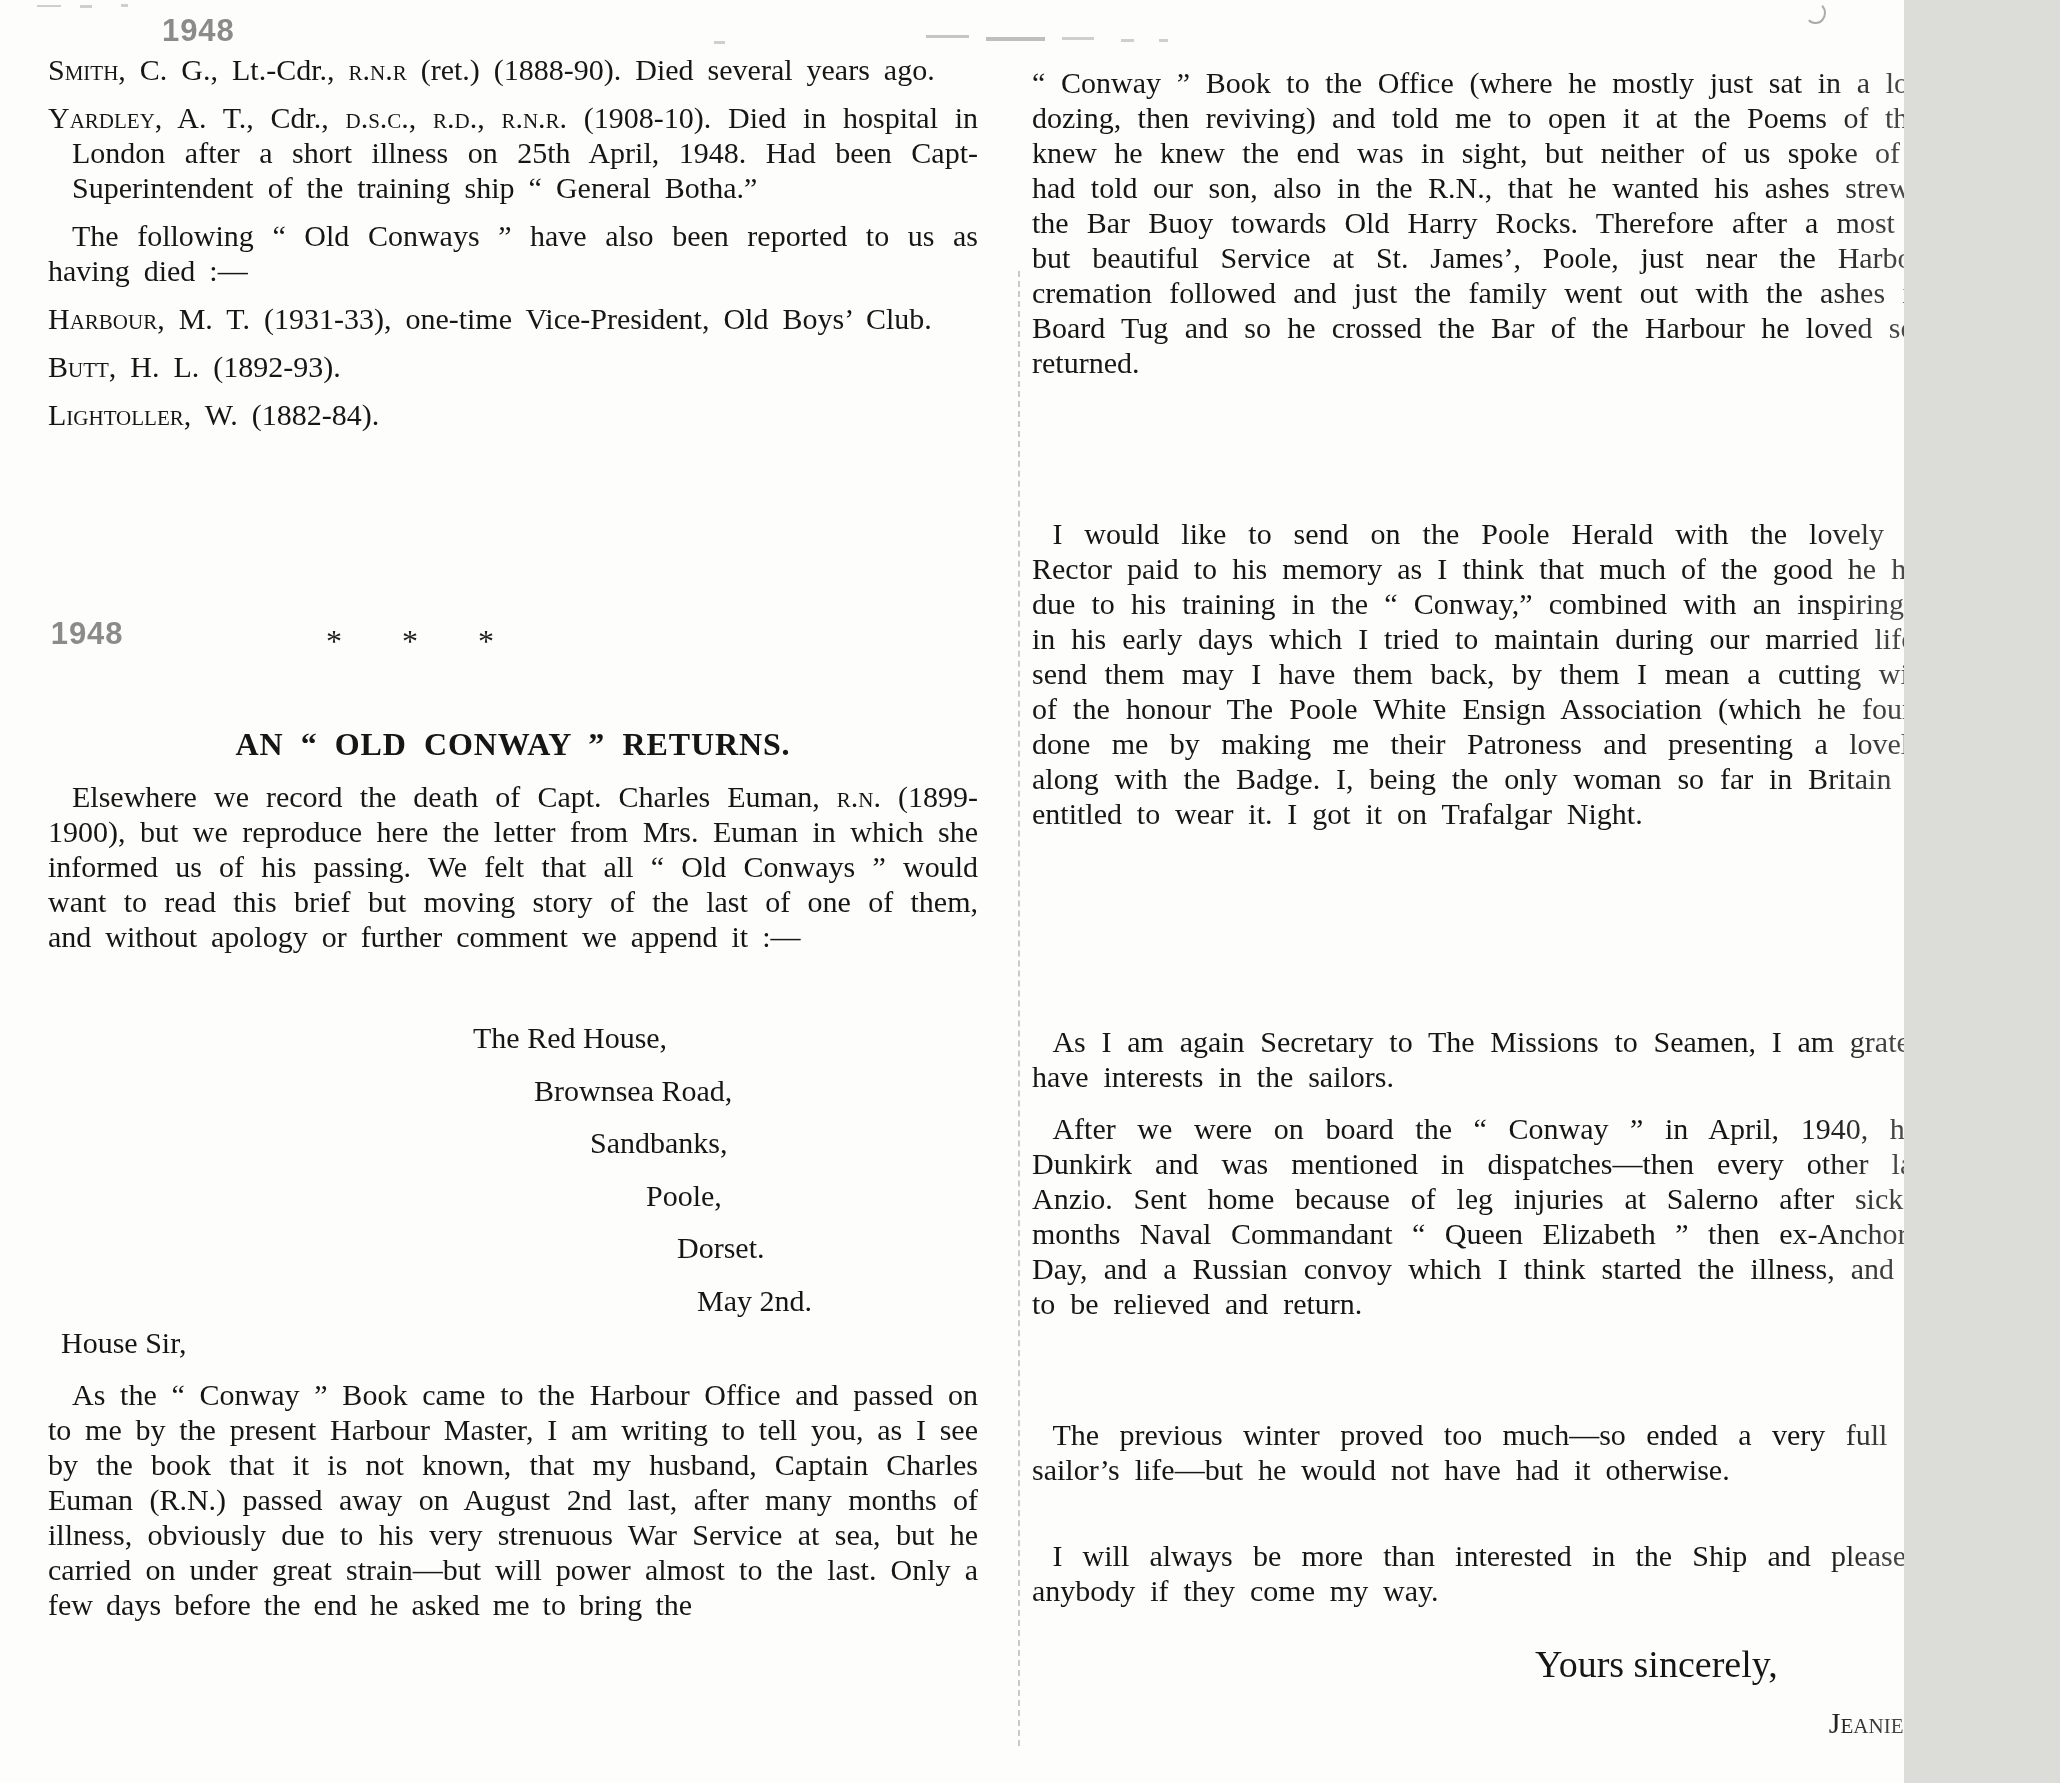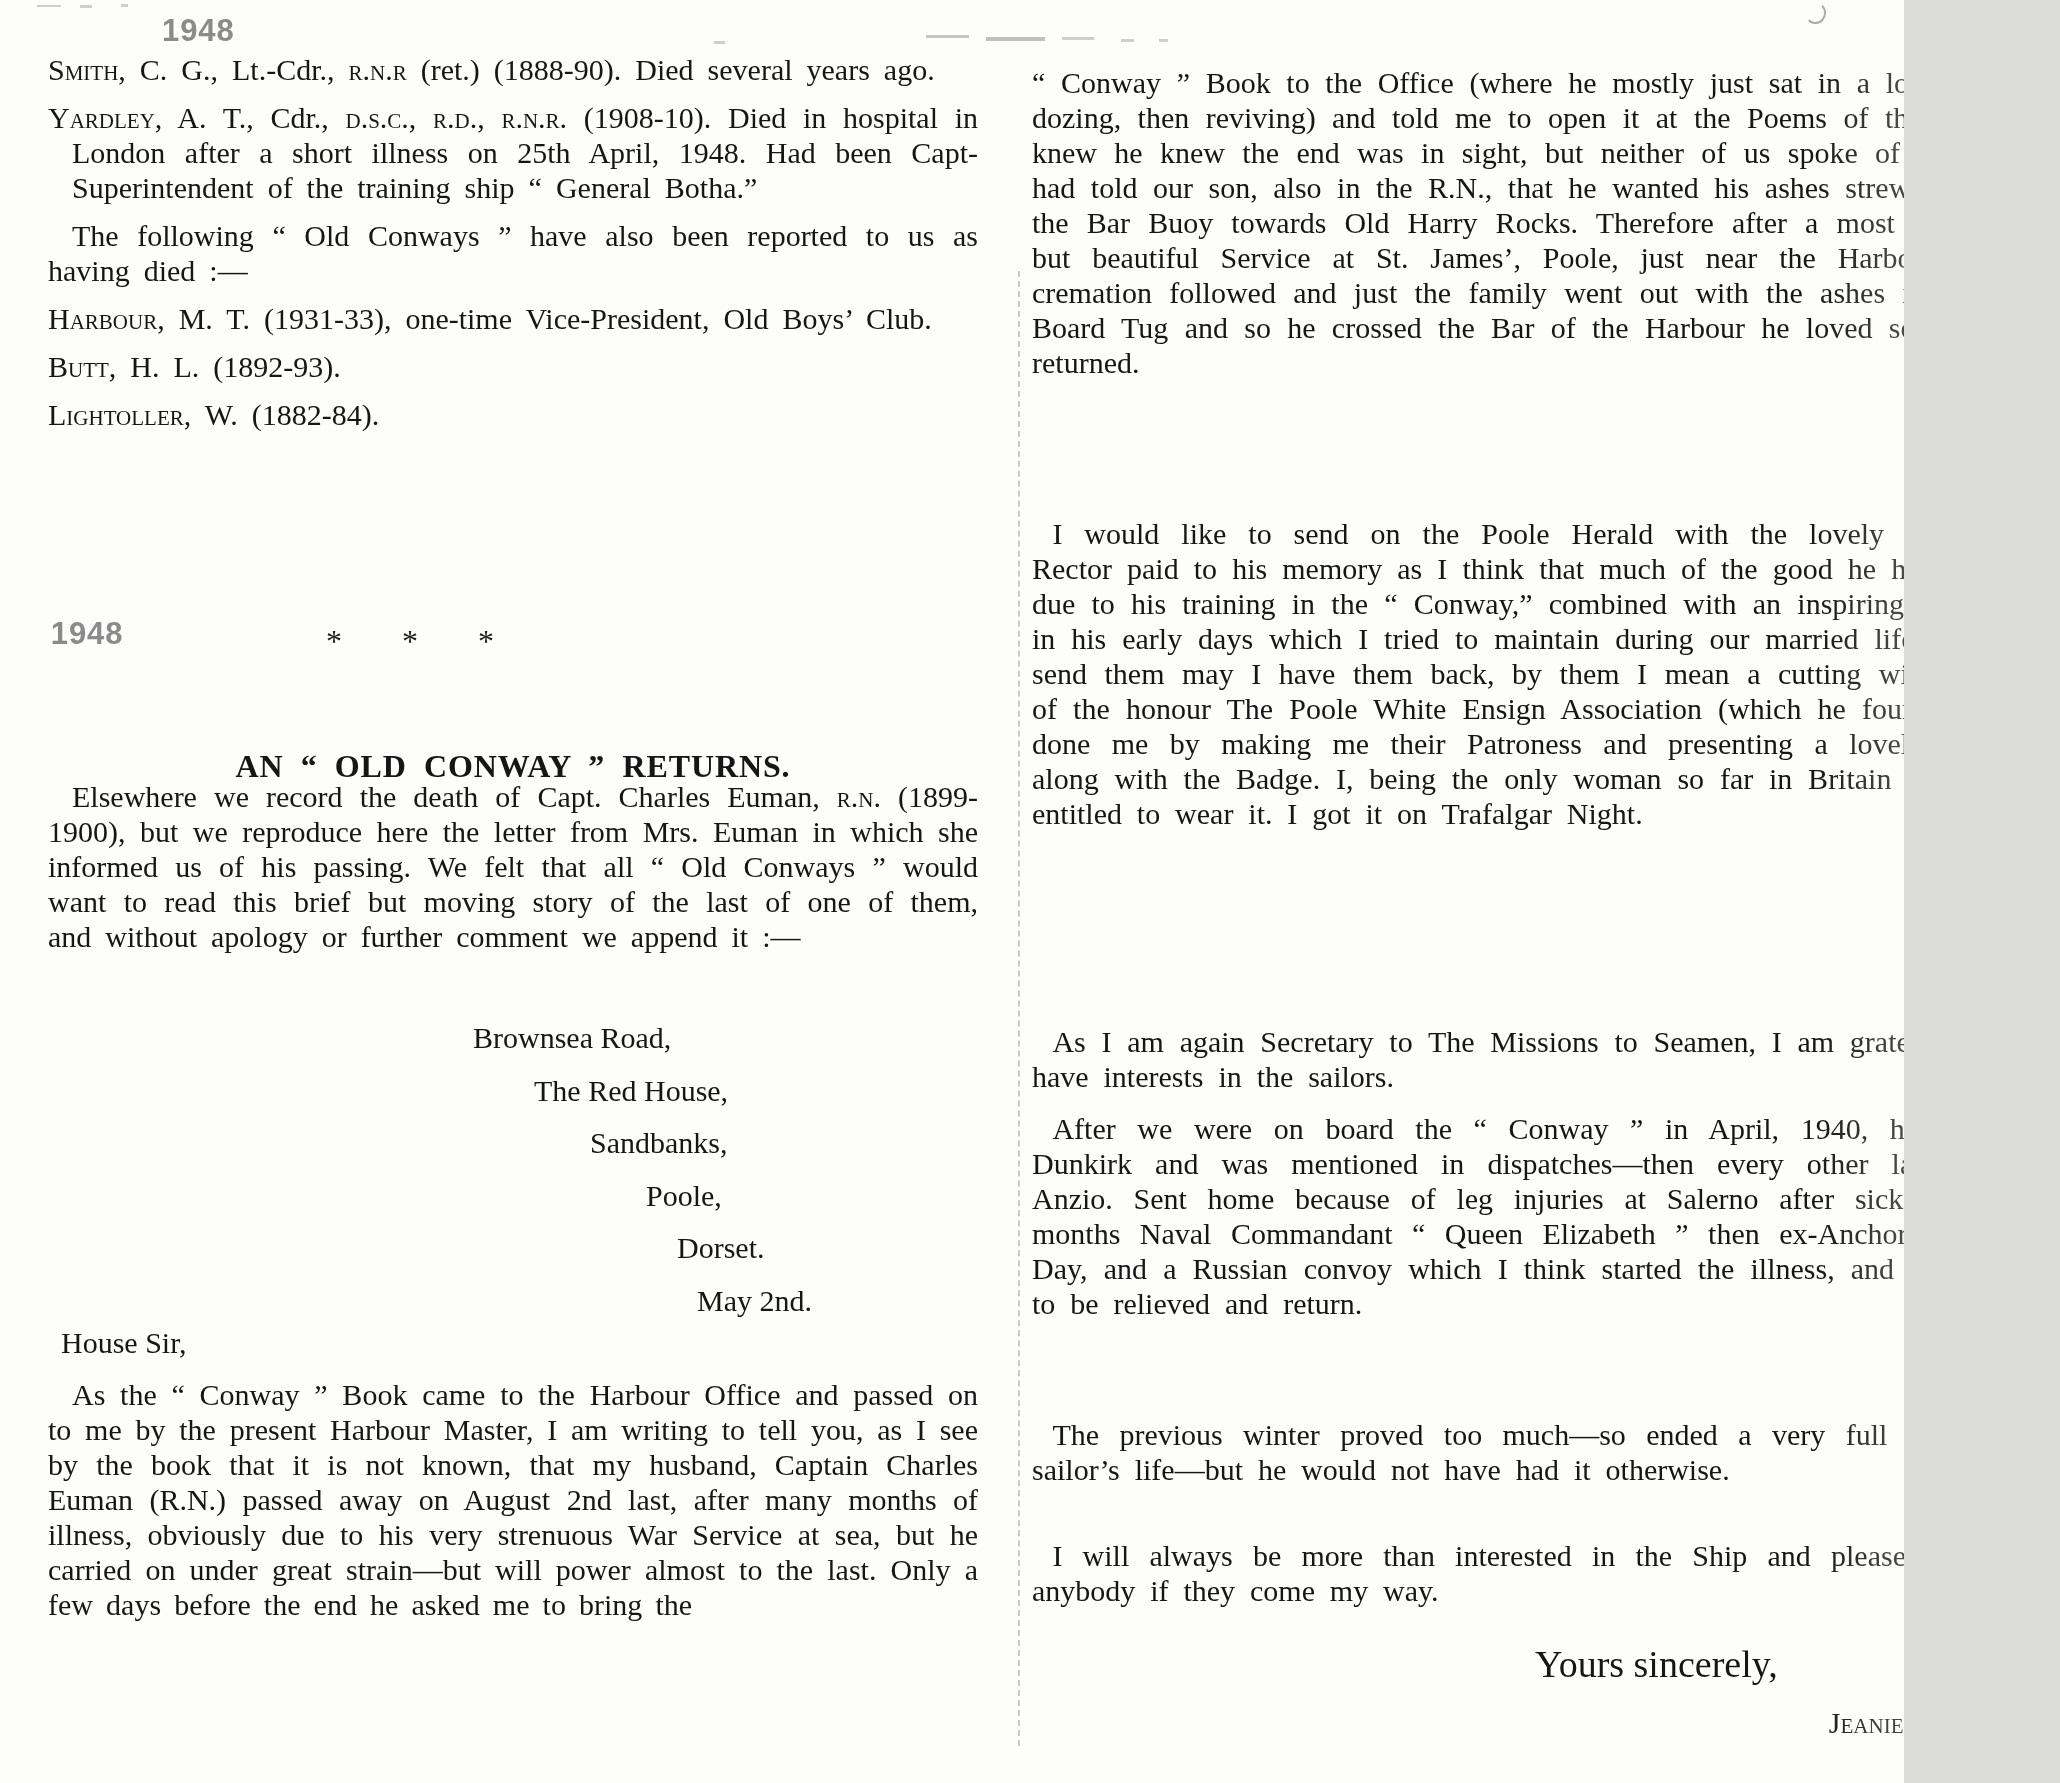--- a/index.html
+++ b/index.html
@@ -35,21 +35,21 @@
     font-weight:bold;color:#8b8b8b;font-size:31px;letter-spacing:0.9px;
   }
   .year-top{left:114px;top:13px;}
   .year-mid{left:2.8px;top:616px;}
 
   .asterisks{
     position:absolute;top:623px;left:278px;
     font-size:32px;letter-spacing:26px;color:#1d1d1d;white-space:nowrap;
   }
   .heading{
-    position:absolute;top:748px;left:0;right:0;text-align:center;
+    position:absolute;top:726px;left:0;right:0;text-align:center;
     font-weight:bold;font-size:32px;letter-spacing:0.9px;word-spacing:8.3px;
   }
   .intro{
     position:absolute;top:779px;left:0;right:0;
     font-size:30px;line-height:35px;text-align:justify;word-spacing:6.5px;text-indent:24px;
   }
   .address{position:absolute;top:1020px;left:0;right:0;font-size:30px;}
   .address div{line-height:35px;margin-bottom:17.6px;white-space:nowrap;}
   .address div:nth-child(1){margin-left:425px;}
   .address div:nth-child(2){margin-left:486px;}
@@ -137,22 +137,22 @@
 
     <div class="year-label year-mid">1948</div>
 
     <div class="asterisks">*  *  *</div>
 
     <div class="heading">AN “ OLD CONWAY ” RETURNS.</div>
 
     <div class="intro"><span class="run-n">Elsewhere we record the death of Capt. Charles Euman, </span><span class="run-sc">r.n.</span><span class="run-n"> (1899-1900), but we reproduce here the letter from Mrs. Euman in which she informed us of his passing.  We felt that all “ Old Conways ” would want to read this brief but moving story of the last of one of them, and without apology or further comment we append it :—</span></div>
 
     <div class="address">
+        <div>The Red House,</div>
         <div>Brownsea Road,</div>
-        <div>The Red House,</div>
         <div>Sandbanks,</div>
         <div>Poole,</div>
         <div>Dorset.</div>
         <div>May 2nd.</div>
       </div>
 
     <div class="salutation">House Sir,</div>
 
     <div class="letter-left"><span class="run-n">As the “ Conway ” Book came to the Harbour Office and passed on to me by the present Harbour Master, I am writing to tell you, as I see by the book that it is not known, that my husband, Captain Charles Euman (R.N.) passed away on August 2nd last, after many months of illness, obviously due to his very strenuous War Service at sea, but he carried on under great strain—but will power almost to the last.  Only a few days before the end he asked me to bring the</span></div>
   </div>

